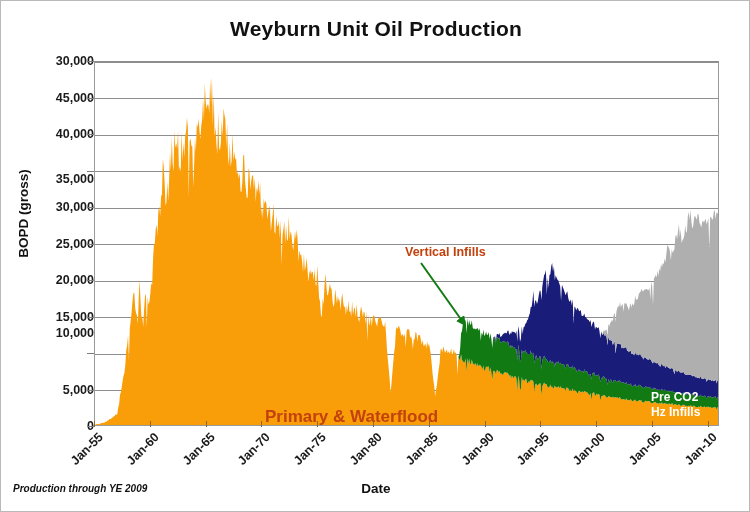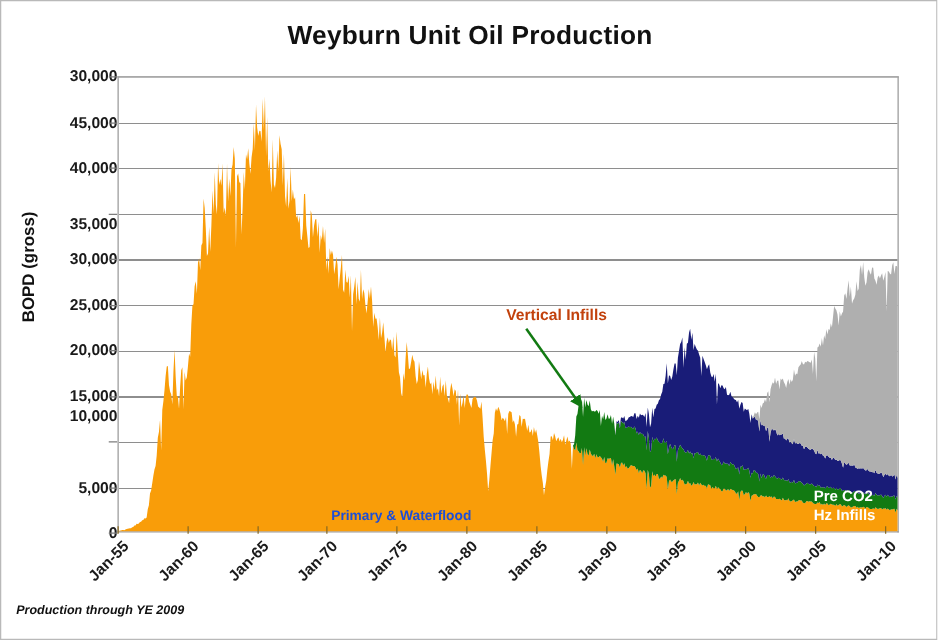--- a/index.html
+++ b/index.html
@@ -55,21 +55,21 @@
     font-size:13.5px;font-weight:bold;color:#111;
   }
   #footnote{
     position:absolute;left:12px;top:482px;
     font-size:10px;font-weight:bold;font-style:italic;color:#111;
     white-space:nowrap;
   }
   
   .series-label{position:absolute;font-weight:bold;white-space:pre-line;line-height:1.22;}
   #label-primary{
-    left:170px;top:345px;font-size:11px;color:#1d4ed8;
+    left:170px;top:345px;font-size:17px;color:#c2410c;
   }
   #label-pre-co2{
     left:556px;top:312px;font-size:12px;color:#ffffff;margin-top:16px;
   }
   #label-vertical-infills{
     left:404px;top:244px;font-size:12.5px;color:#c2410c;
   }
   #callout-svg{position:absolute;left:0;top:0;width:750px;height:512px;pointer-events:none;}
 </style>
 </head>
@@ -158,14 +158,15 @@
       <div class="xtick-mark" style="left: 483.625px;"></div>
       <div class="xtick" style="left: 475.429px; width: 66px;">Jan-95</div>
       <div class="xtick-mark" style="left: 539.429px;"></div>
       <div class="xtick" style="left: 531.232px; width: 66px;">Jan-00</div>
       <div class="xtick-mark" style="left: 595.232px;"></div>
       <div class="xtick" style="left: 587.036px; width: 66px;">Jan-05</div>
       <div class="xtick-mark" style="left: 651.036px;"></div>
       <div class="xtick" style="left: 642.839px; width: 66px;">Jan-10</div>
       <div class="xtick-mark" style="left: 706.839px;"></div>
     </div>
+  <div id="x-axis-title">Date</div>
   <div id="footnote">Production through YE 2009</div>
 </div>
 
 </body></html>

